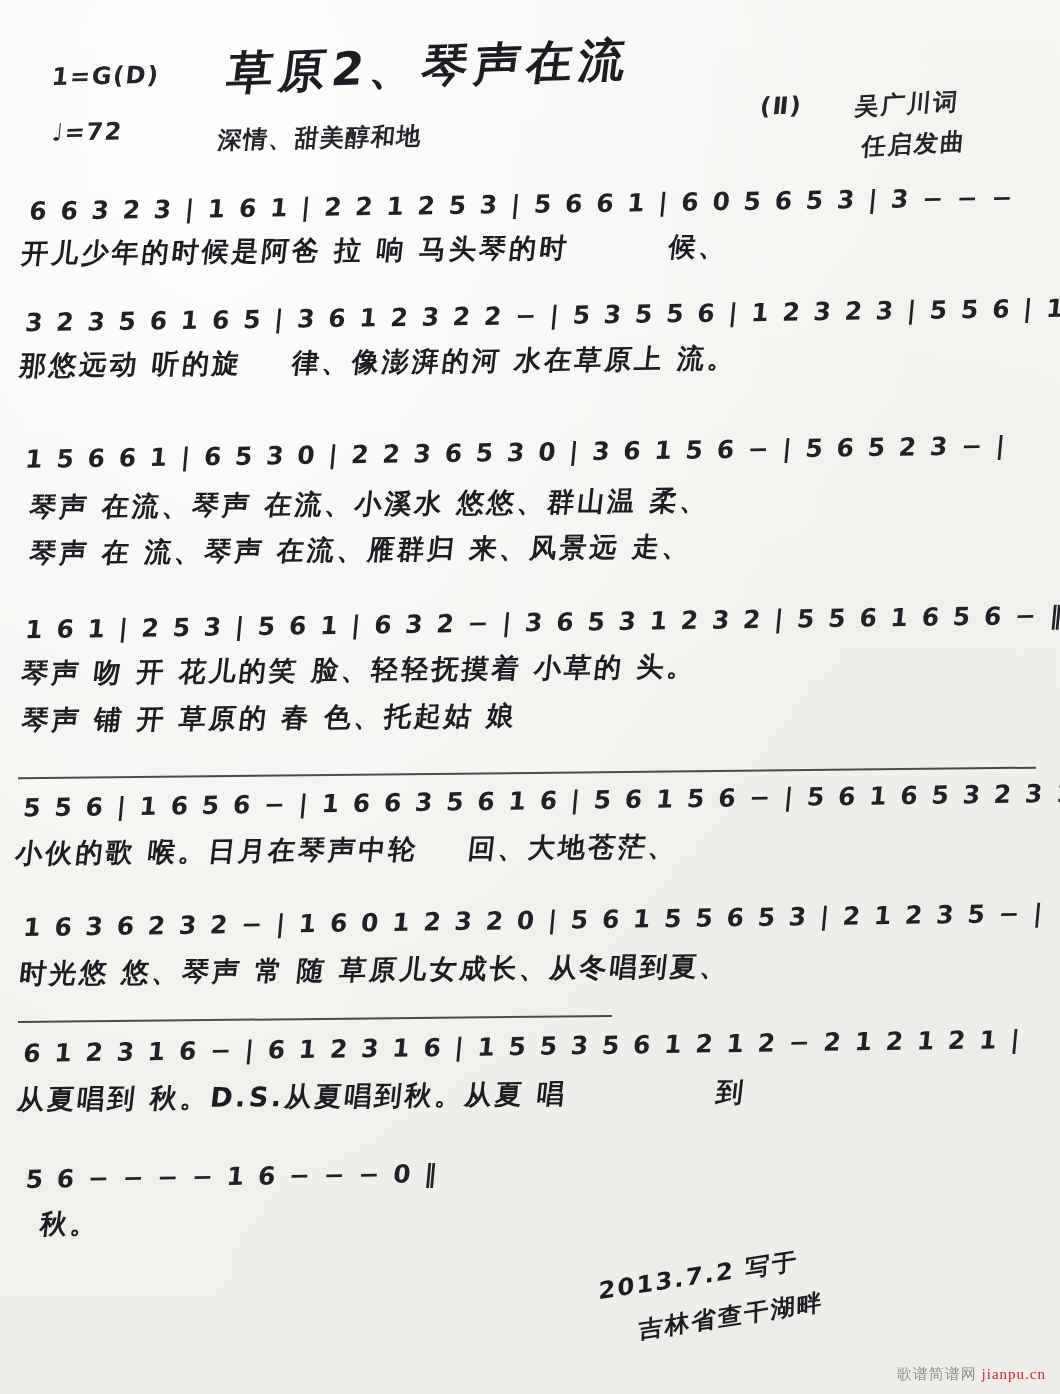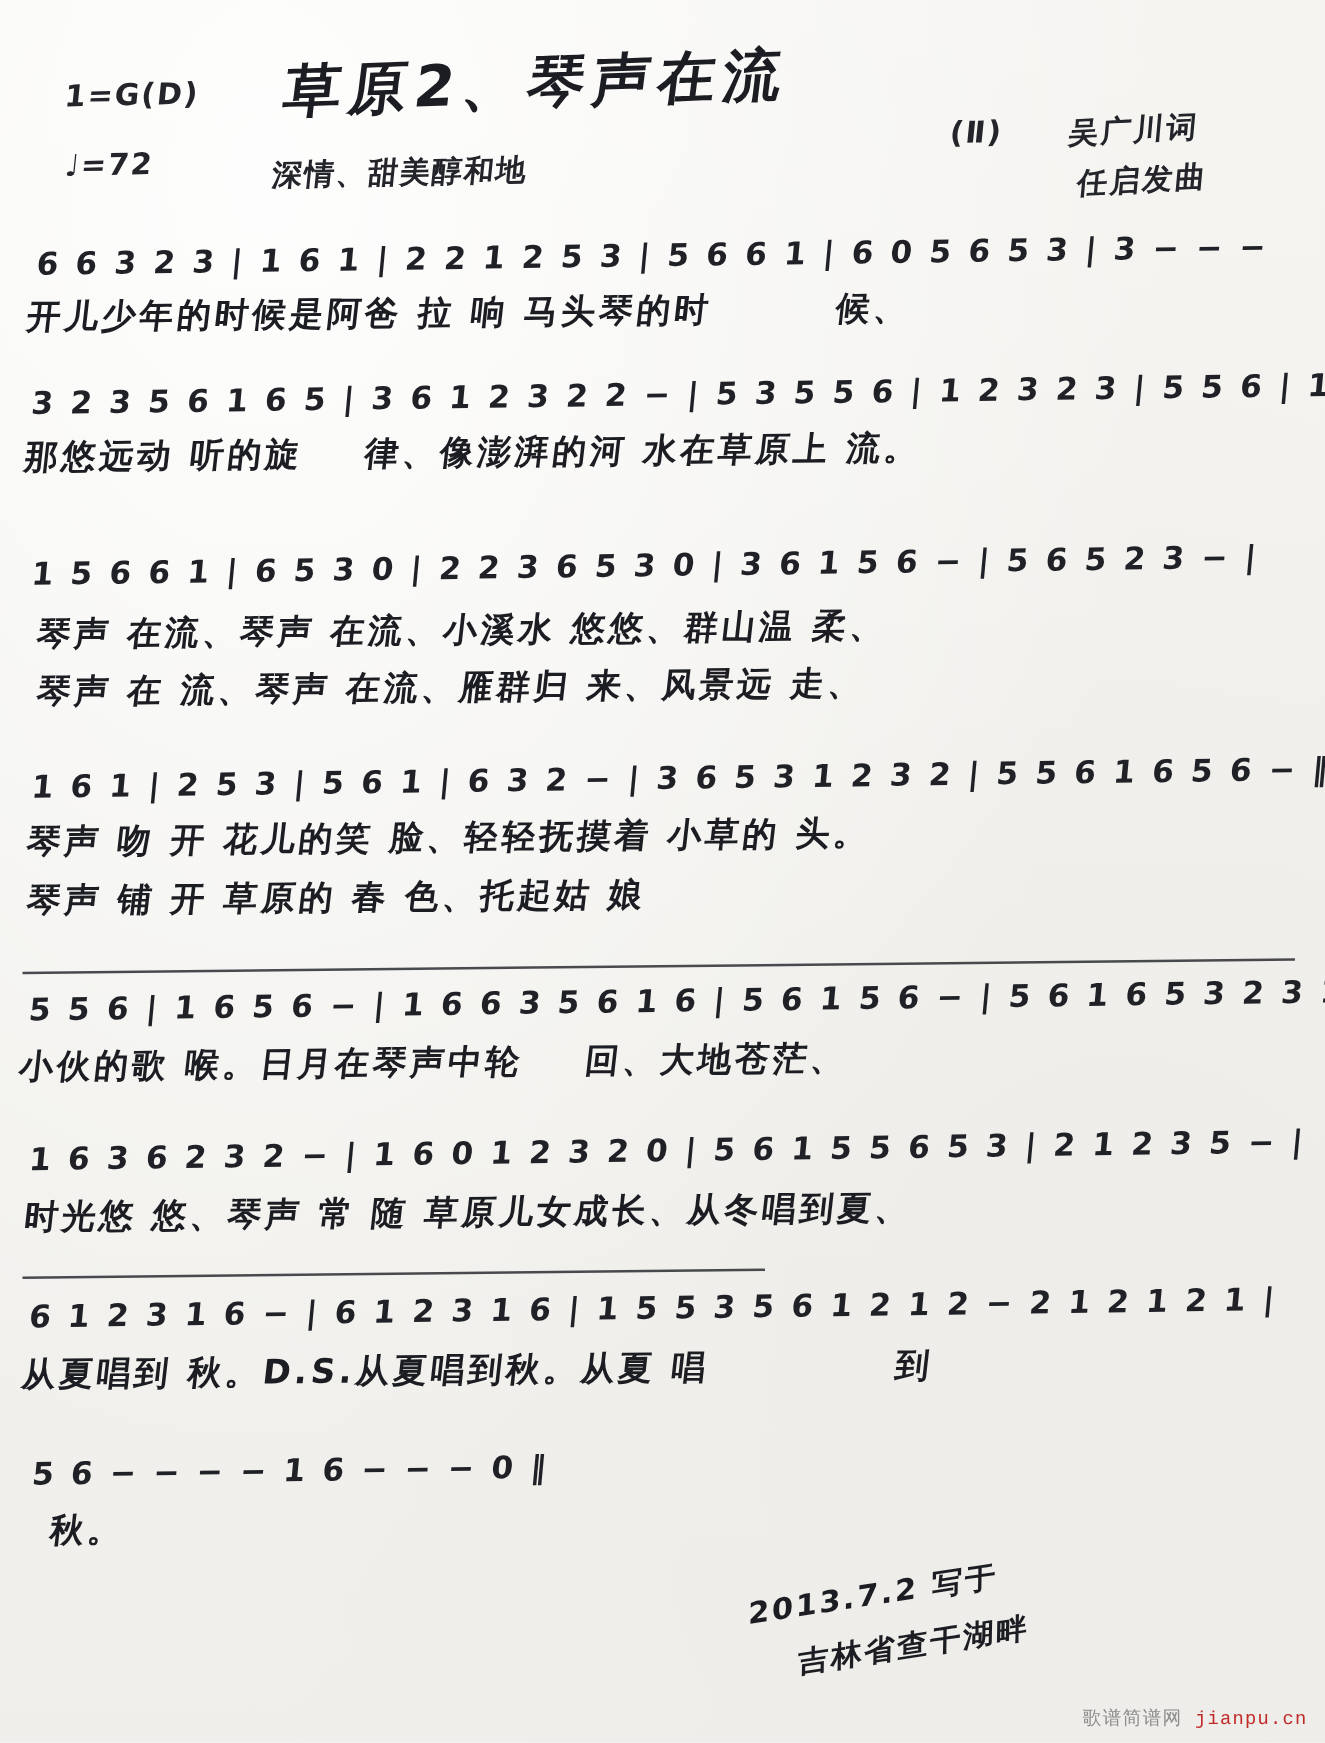--- a/index.html
+++ b/index.html
@@ -81,21 +81,21 @@
     transform: rotate(-0.6deg);
     opacity: 0.85;
   }
   .watermark {
     position: absolute;
     right: 14px;
     bottom: 10px;
     font-size: 15px;
     color: #8c8c8c;
     letter-spacing: 1px;
-    font-family: Liberation Mono, monospace;
+    font-family: Liberation Serif, serif;
   }
   .watermark .site {
     color: #c22a2a;
   }
 </style>
 </head>
 <body>
 
 <div class="page">
   <div class="paper-tint"></div>

